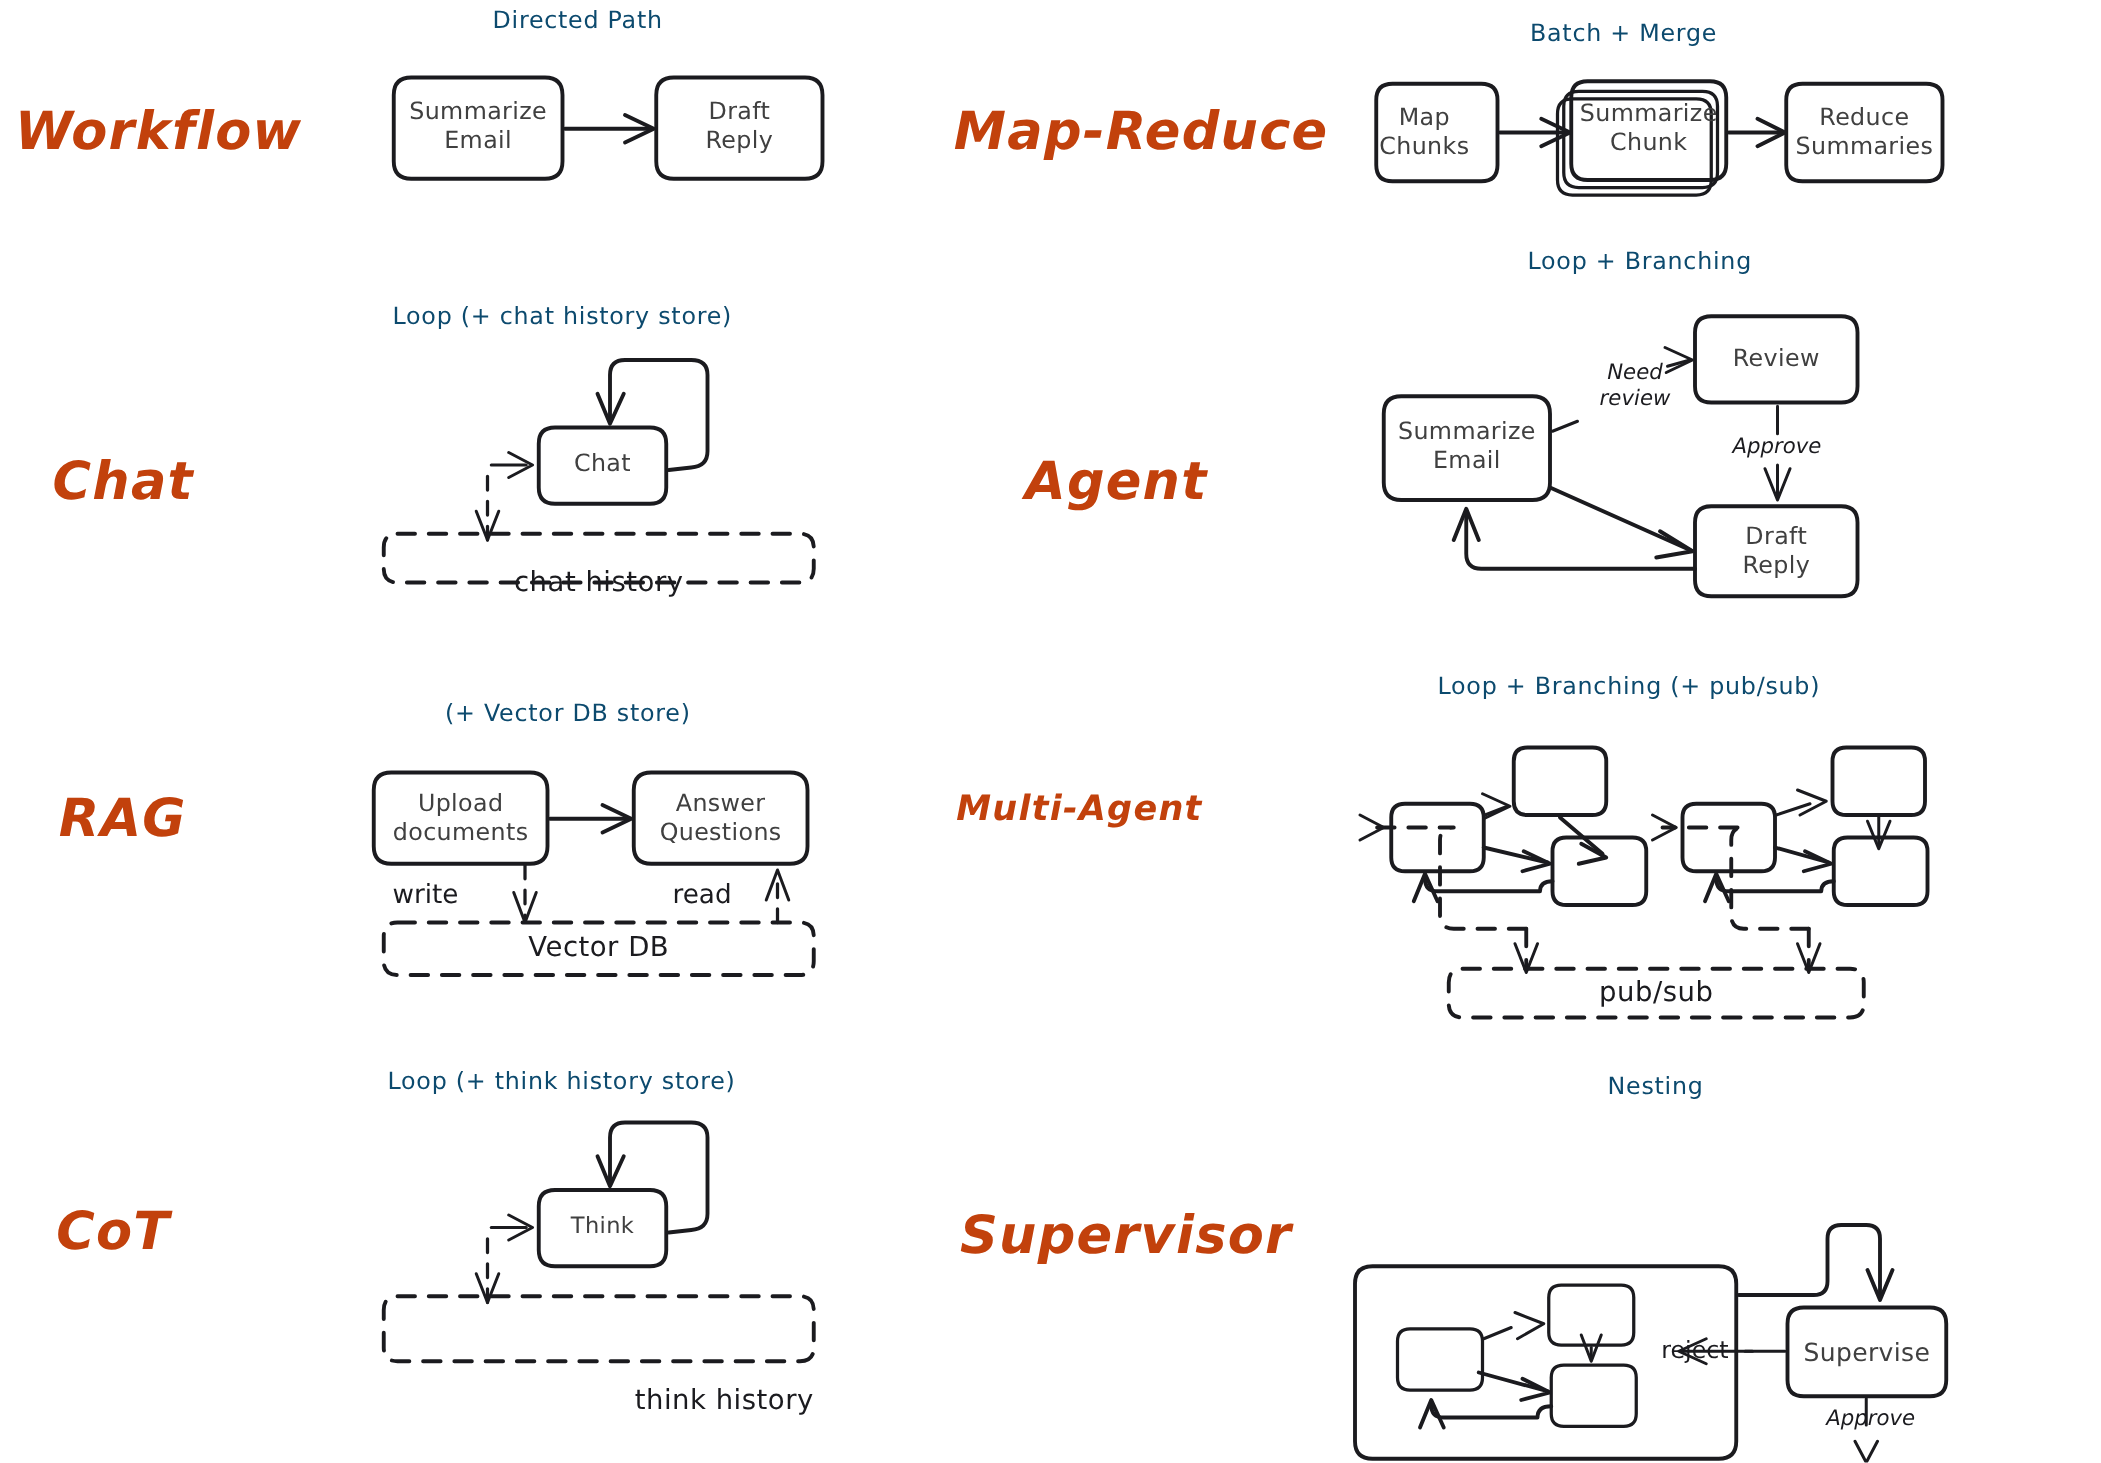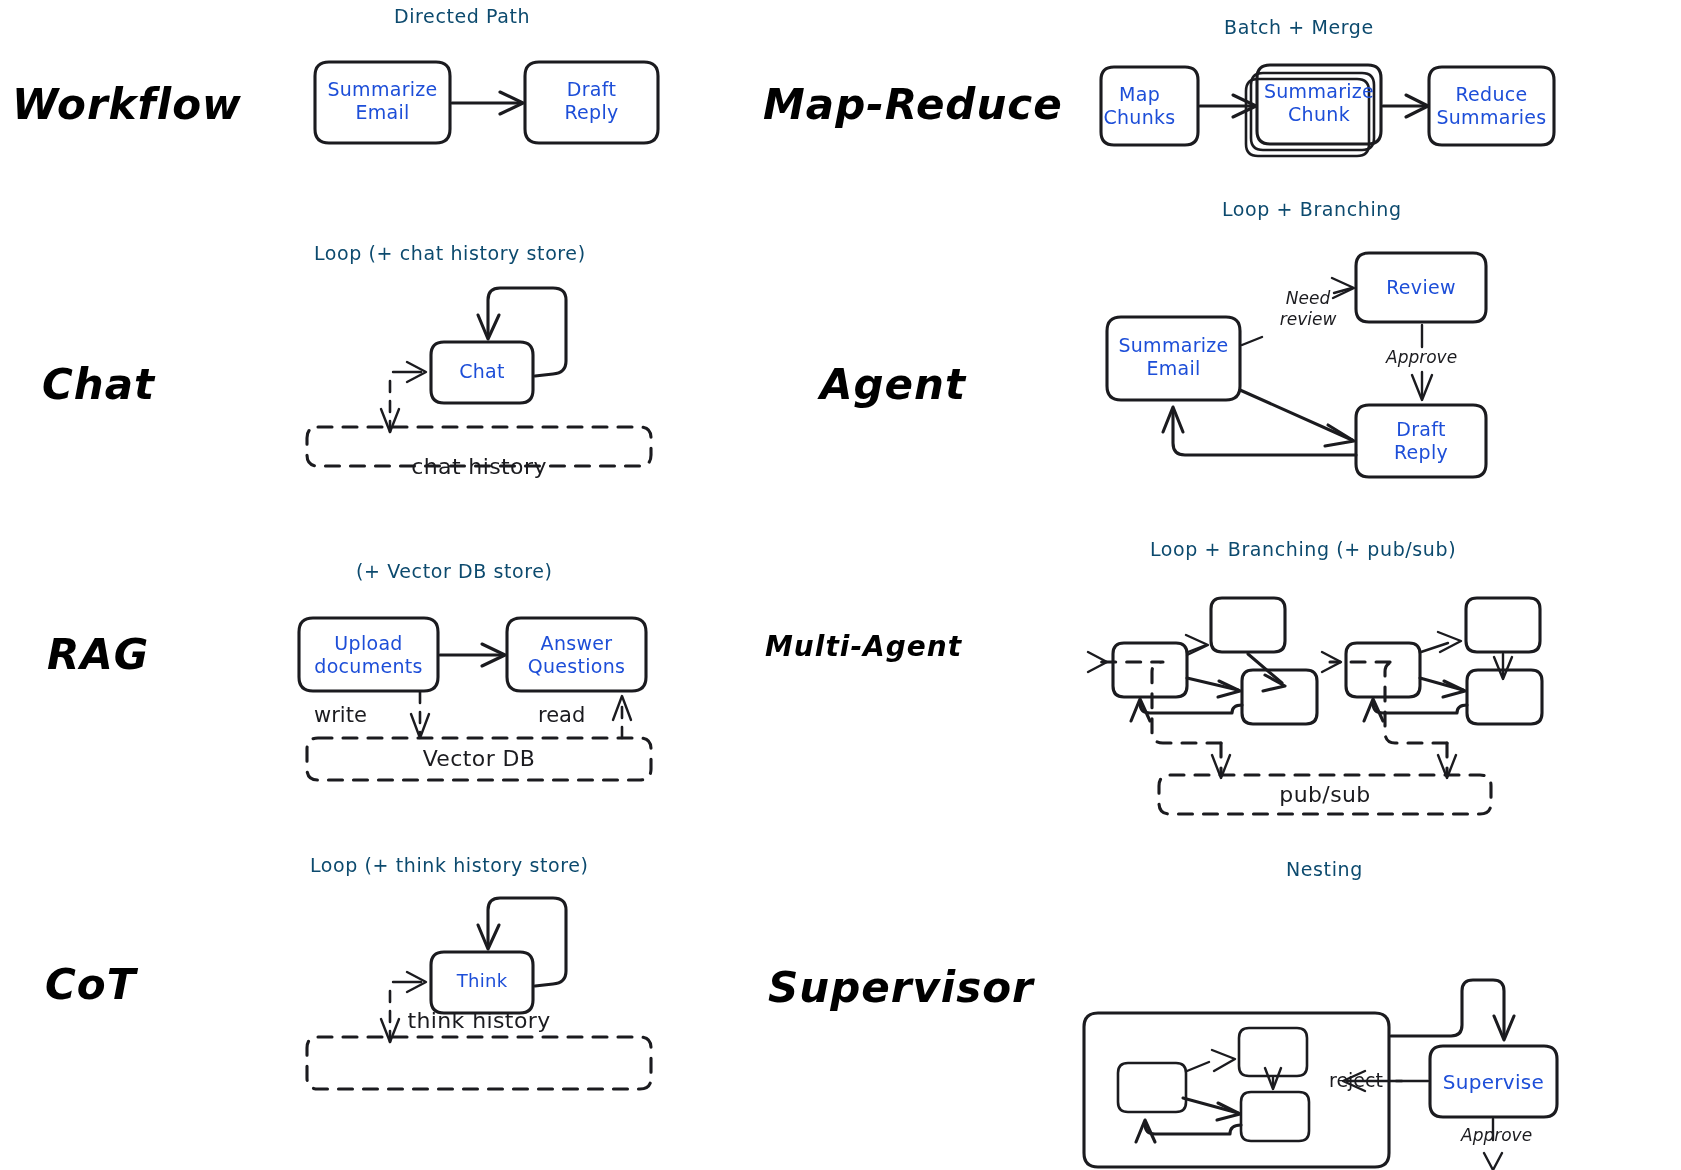--- a/index.html
+++ b/index.html
@@ -9,36 +9,36 @@
     font-family:"DejaVu Sans", sans-serif;
     overflow:hidden;
     position:relative;
   }
   #canvas{position:absolute;inset:0;width:1681px;height:1170px;}
   .rowlabel{
     position:absolute;
     font-family:"DejaVu Sans", sans-serif;
     font-weight:600;
     font-style:italic;
-    color:#000000;
+    color:#c2410c;
     white-space:nowrap;
     letter-spacing:1px;
   }
   .caption{
     position:absolute;
     font-family:"DejaVu Sans", sans-serif;
     color:#0c4a6e;
     white-space:nowrap;
     font-size:19px;
     letter-spacing:.6px;
   }
   .nodetext{
     position:absolute;
     font-family:"DejaVu Sans", sans-serif;
-    color:#1d4ed8;
+    color:#404040;
     text-align:center;
     line-height:1.22;
     white-space:pre-line;
     font-size:19px;
     letter-spacing:.3px;
   }
   .edgelabel{
     position:absolute;
     font-family:"DejaVu Sans", sans-serif;
     color:#1b1b1f;
@@ -282,21 +282,21 @@
 <div class="nodetext" style="left:507px;top:632px;width:139px;">Answer
 Questions</div>
 
 <div class="nodetext" style="left:431px;top:970px;width:102px;font-size:18px;">Think</div>
 
 <div class="nodetext" style="left:1430px;top:1070px;width:127px;font-size:20px;">Supervise</div>
 
 <div class="storetext" style="left:307px;top:454px;width:344px;text-align:center;">chat history</div>
 <div class="storetext" style="left:307px;top:746px;width:344px;text-align:center;">Vector DB</div>
 <div class="storetext" style="left:1159px;top:782px;width:332px;text-align:center;">pub/sub</div>
-<div class="storetext" style="left:307px;top:1008px;width:344px;text-align:center;">think history</div>
+<div class="storetext" style="left:307px;top:1108px;width:344px;text-align:right;">think history</div>
 
 <div class="edgelabel" style="left:1266px;top:288px;white-space:pre-line;line-height:1.25;text-align:center;width:84px;">Need
 review</div>
 <div class="edgelabel" style="left:1386px;top:347px;">Approve</div>
 <div class="edgelabel" style="left:314px;top:703px;font-size:21px;font-style:normal;">write</div>
 <div class="edgelabel" style="left:538px;top:703px;font-size:21px;font-style:normal;">read</div>
 <div class="edgelabel" style="left:1329px;top:1069px;font-size:19px;font-style:normal;">reject</div>
 <div class="edgelabel" style="left:1461px;top:1125px;font-size:17px;">Approve</div>
 
 </body></html>

